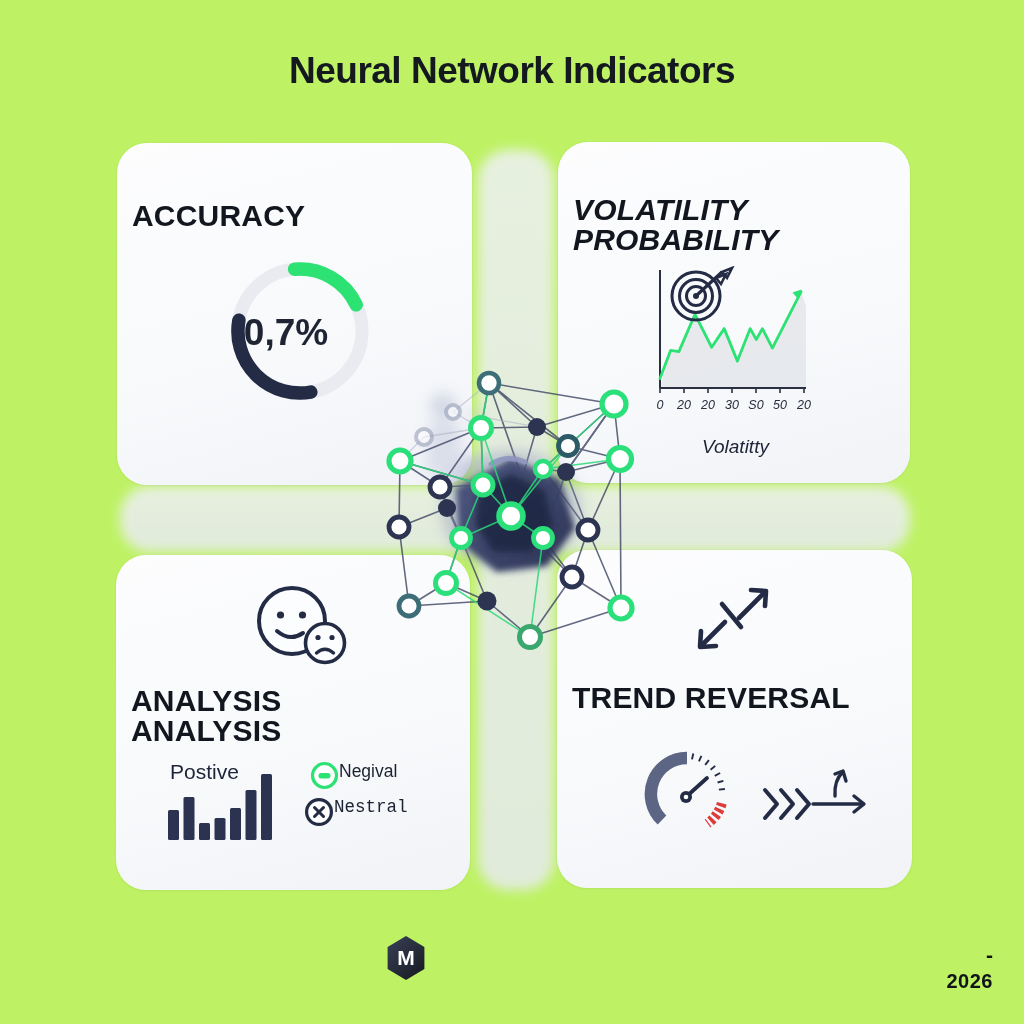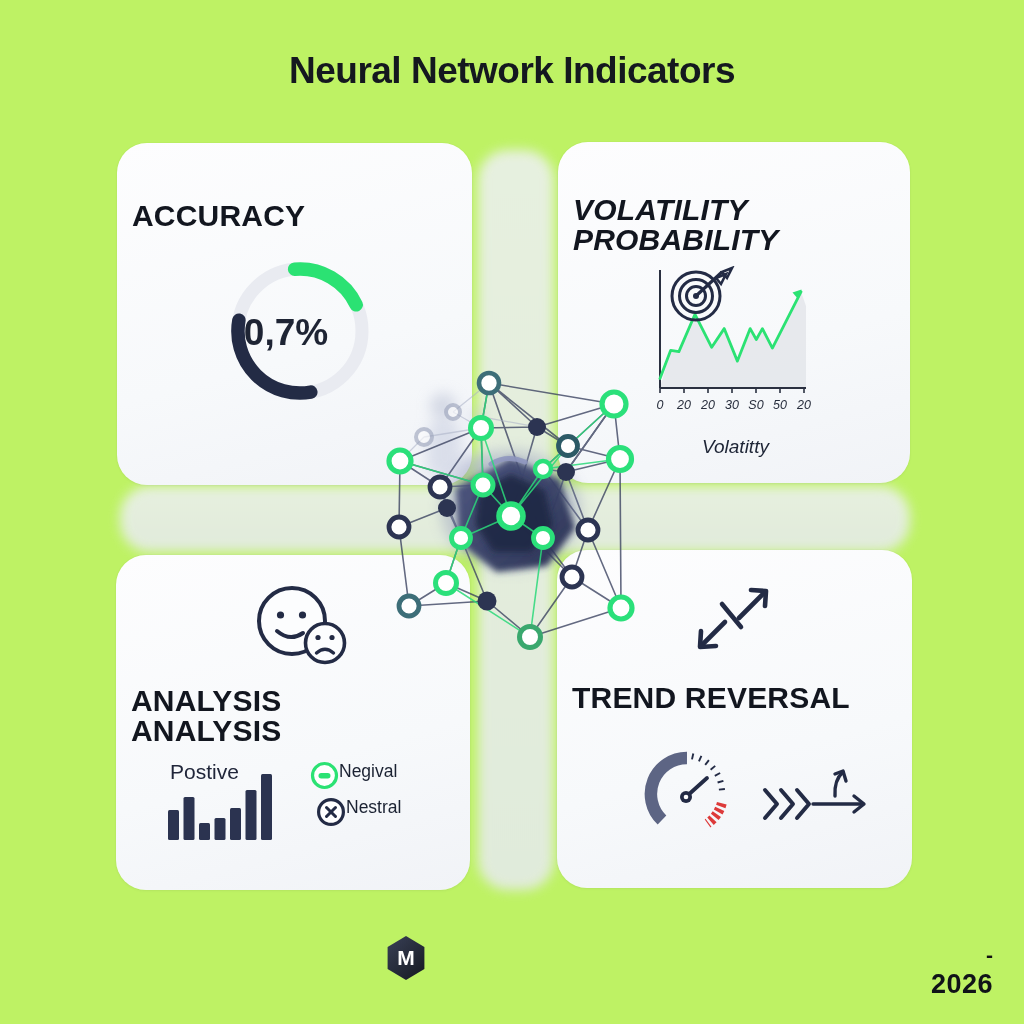--- a/index.html
+++ b/index.html
@@ -28,21 +28,21 @@
   .donut-value{font-size:37px;font-weight:700;fill:#1e2434;}
   .footer{position:absolute;left:0;top:936px;width:1024px;height:48px;}
   .footer-inner{position:absolute;left:386px;top:0;display:flex;align-items:center;gap:16px;}
   .hexlogo{width:40px;height:44px;background:linear-gradient(135deg,#3a4158,#14181f);
            clip-path:polygon(50% 0%,96% 25%,96% 75%,50% 100%,4% 75%,4% 25%);
            display:flex;align-items:center;justify-content:center;}
   .hexlogo span{color:#fff;font-weight:700;font-size:21px;}
   .footer-text{font-size:19.5px;color:#22283a;}
   .corner{position:absolute;right:31px;top:944px;text-align:right;line-height:1;}
   .corner .dash{display:block;font-size:21px;font-weight:700;color:#111;margin-bottom:6px;}
-  .corner .year{display:block;font-size:27px;font-weight:600;color:#101318;letter-spacing:.5px;}
+  .corner .year{display:block;font-size:20px;font-weight:600;color:#101318;letter-spacing:.5px;}
   svg text{font-family:"Liberation Sans",sans-serif;}
 </style>
 </head>
 <body>
 
 <div class="canvas">
 
   <div class="band band-v"></div>
   <div class="band band-h"></div>
 
@@ -131,21 +131,21 @@
       </g>
     </svg>
 
     <div class="legend-row" style="left:194px;top:206px;">
       <svg width="29" height="29" viewBox="0 0 29 29">
         <circle cx="14.5" cy="14.5" r="12" fill="#ffffff" stroke="#2be273" stroke-width="3.2"></circle>
         <rect x="8.5" y="12" width="12" height="5.5" rx="2.7" fill="#2be273"></rect>
       </svg>
       <span>Negival</span>
     </div>
-    <div class="legend-row" style="left:200px;top:242px;">
+    <div class="legend-row" style="left:188px;top:242px;font-family:Liberation Mono, monospace;">
       <svg width="30" height="30" viewBox="0 0 30 30">
         <circle cx="15" cy="15" r="12.4" fill="#ffffff" stroke="#232b45" stroke-width="3.2"></circle>
         <line x1="10.5" y1="10.5" x2="19.5" y2="19.5" stroke="#232b45" stroke-width="3" stroke-linecap="round"></line>
         <line x1="19.5" y1="10.5" x2="10.5" y2="19.5" stroke="#232b45" stroke-width="3" stroke-linecap="round"></line>
       </svg>
       <span>Nestral</span>
     </div>
   </div>
 
   <div class="card card-br">

